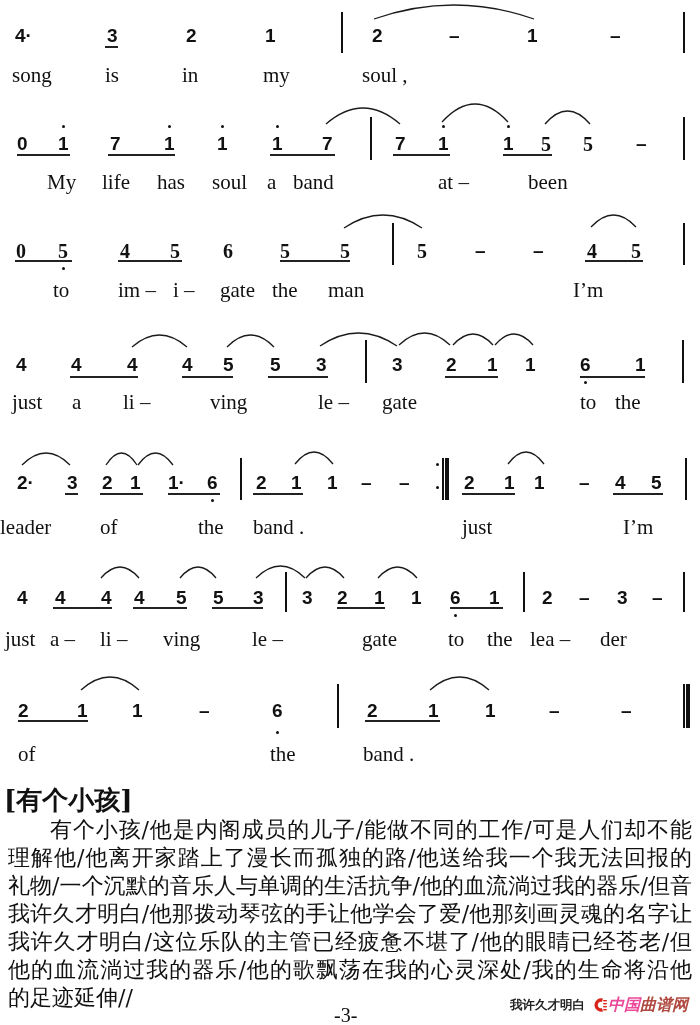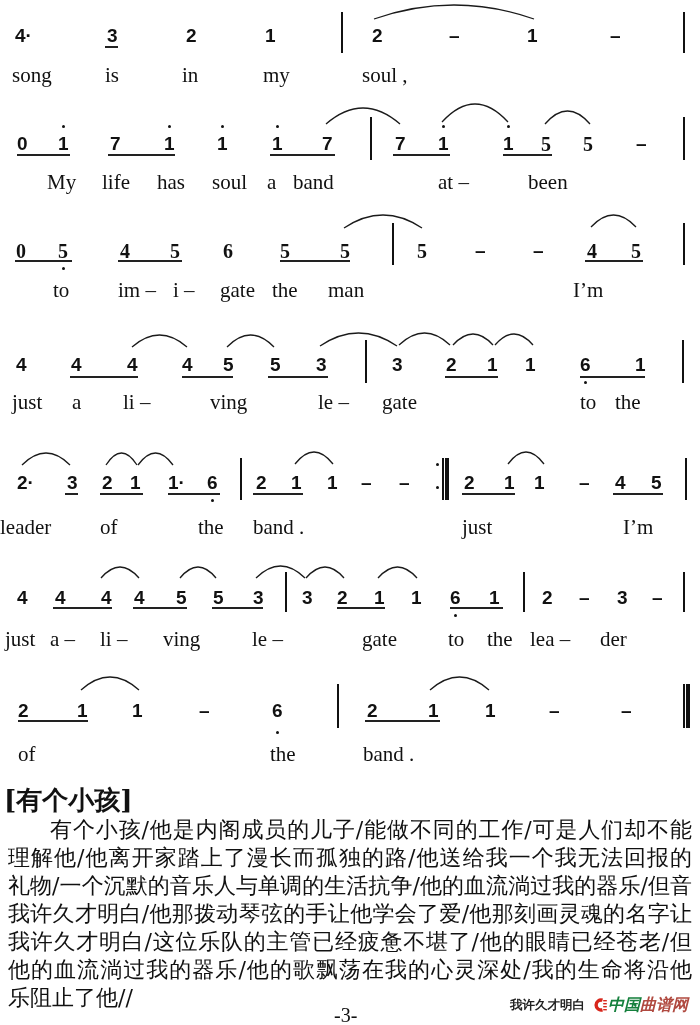--- a/index.html
+++ b/index.html
@@ -18,21 +18,21 @@
   .rdot { position: absolute; width: 3px; height: 3px; background: #111; border-radius: 50%; display: block; }
   .lyr { position: absolute; left: 0; width: 628px; height: 24px; }
   .ly { position: absolute; top: 0; font: 21px/1 "Liberation Serif", serif; white-space: pre; color: #111; }
   .mh { position: absolute; left: 4px; top: 786px; font: bold 26px/28px "DejaVu Serif", serif; white-space: nowrap; color: #111; }
   .ml { position: absolute; left: 8px; width: 684px; font: 22px/28px "DejaVu Serif", serif; text-align: justify; text-align-last: justify; white-space: nowrap; color: #111; }
   .ml.first { left: 50px; width: 642px; }
   .ml.last { text-align: left; text-align-last: left; }
   .pageno { position: absolute; left: 334px; top: 1005px; font: 20px/20px "Liberation Serif", serif; color: #111; }
   .wm-note { position: absolute; left: 510px; top: 998px; font: bold 12.5px/14px "DejaVu Sans", sans-serif; color: #222; white-space: nowrap; }
   .wm-logo { position: absolute; left: 593px; top: 997px; width: 14px; height: 16px; }
-  .wm-site1 { position: absolute; left: 608px; top: 996px; font: italic bold 16px/18px "DejaVu Sans", sans-serif; color: #15803d; white-space: nowrap; }
+  .wm-site1 { position: absolute; left: 608px; top: 996px; font: italic bold 16px/18px "DejaVu Sans", sans-serif; color: #ec4899; white-space: nowrap; }
   .wm-site2 { position: absolute; left: 640px; top: 996px; font: italic bold 16px/18px "DejaVu Sans", sans-serif; color: #b04a40; white-space: nowrap; }
 </style>
 </head>
 <body>
 
 <div id="page">
 
   <svg class="slurs" viewBox="0 0 700 1025">
     <path d="M374 19 Q454 -9 534 19"></path>
     <path d="M326 124 Q363 92 400 124"></path>
@@ -285,21 +285,21 @@
   </section>
 
   <div>
     <div class="mh">[有个小孩]</div>
     <div class="ml first" style="top:816px">有个小孩/他是内阁成员的儿子/能做不同的工作/可是人们却不能</div>
     <div class="ml" style="top:844px">理解他/他离开家踏上了漫长而孤独的路/他送给我一个我无法回报的</div>
     <div class="ml" style="top:872px">礼物/一个沉默的音乐人与单调的生活抗争/他的血流淌过我的器乐/但音</div>
     <div class="ml" style="top:900px">我许久才明白/他那拨动琴弦的手让他学会了爱/他那刻画灵魂的名字让</div>
     <div class="ml" style="top:928px">我许久才明白/这位乐队的主管已经疲惫不堪了/他的眼睛已经苍老/但</div>
     <div class="ml" style="top:956px">他的血流淌过我的器乐/他的歌飘荡在我的心灵深处/我的生命将沿他</div>
-    <div class="ml last" style="top:984px">乐阻止了他//</div>
+    <div class="ml last" style="top:984px">的足迹延伸//</div>
   </div>
 
   <div class="pageno">-3-</div>
 
   <div>
     <span class="wm-note">我许久才明白</span>
     <svg class="wm-logo" viewBox="0 0 14 16">
       <path d="M9.5 3.2 A5 5 0 1 0 9.5 12.8" fill="none" stroke="#d8261c" stroke-width="3.4"></path>
       <rect x="10.2" y="3" width="3.6" height="1.4" fill="#d8261c"></rect>
       <rect x="10.2" y="6" width="3.6" height="1.4" fill="#d8261c"></rect>

